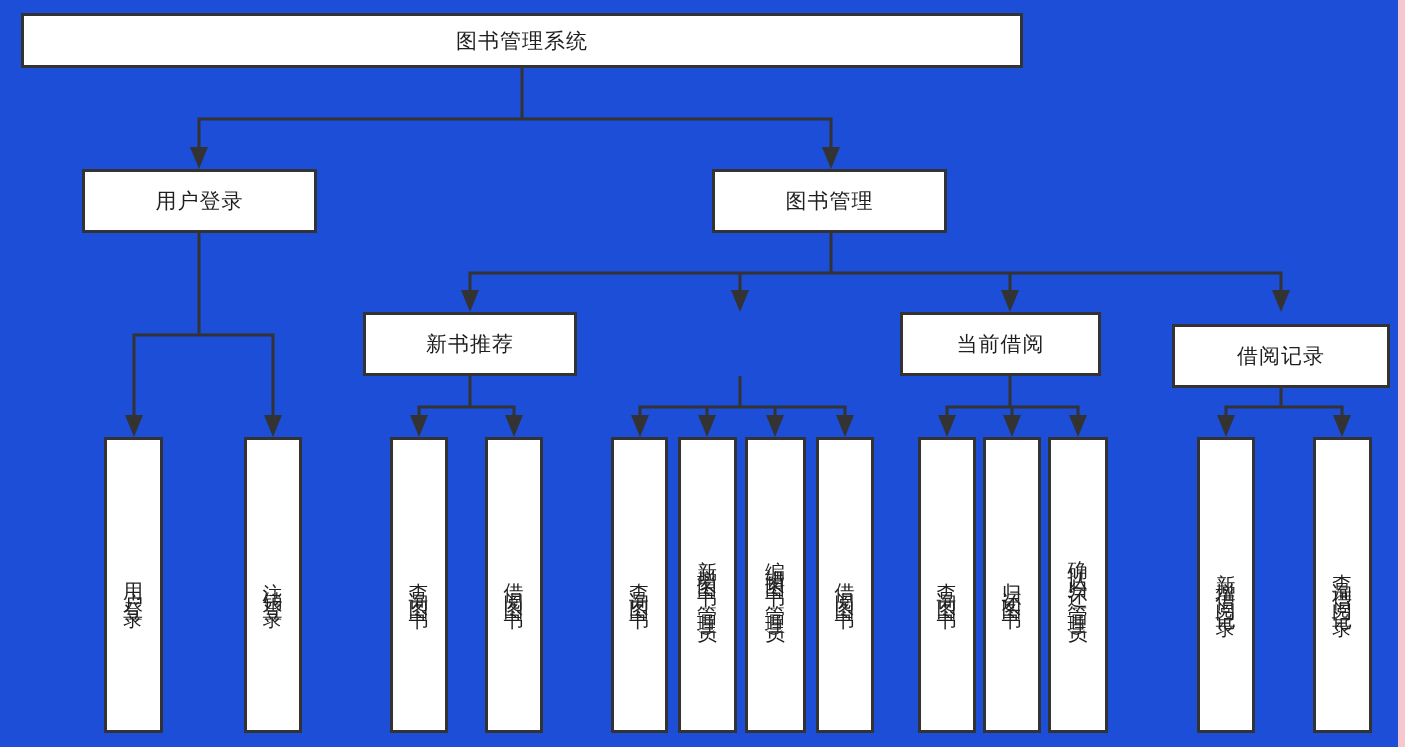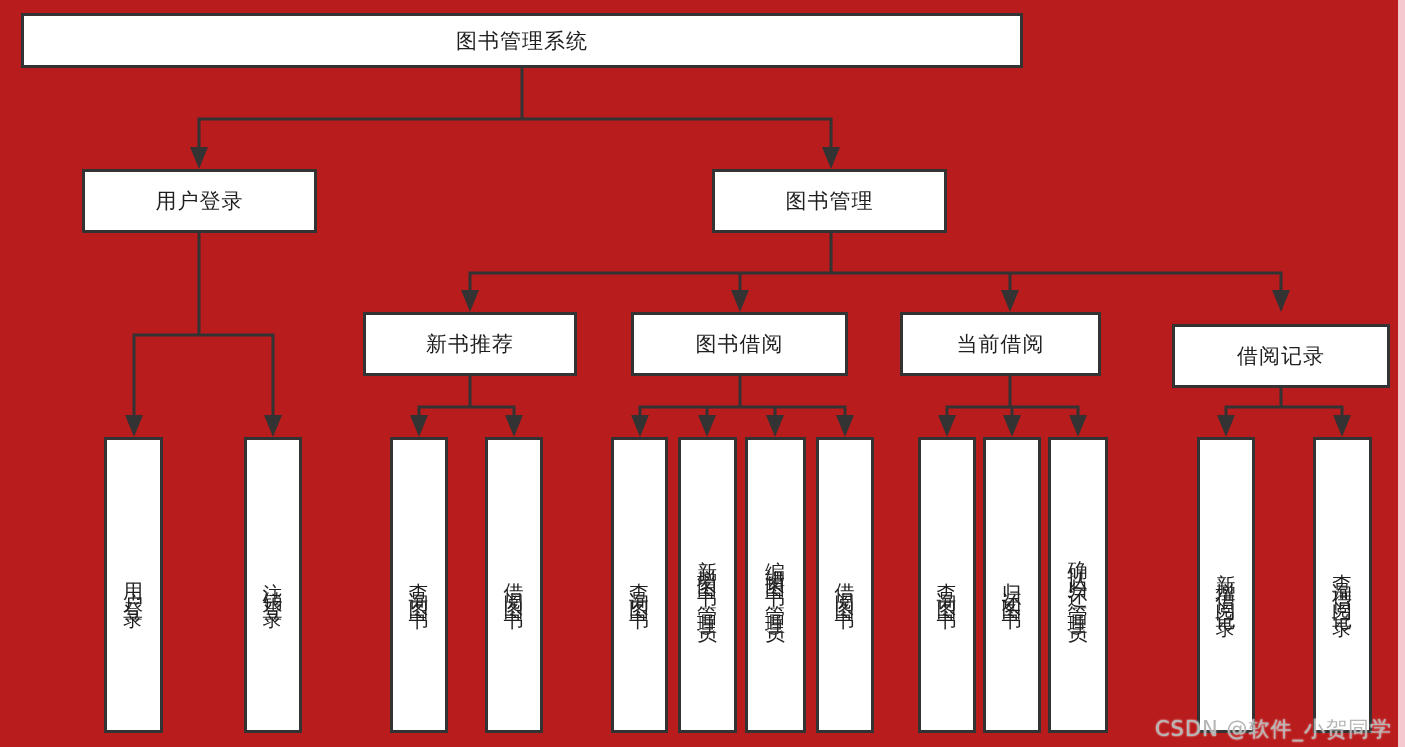--- a/index.html
+++ b/index.html
@@ -1,17 +1,17 @@
 <!DOCTYPE html>
 <html><head>
 <meta charset="utf-8">
 <style>
   html,body{margin:0;padding:0;background:#fff;}
   #canvas{
-    position:relative;width:1405px;height:747px;background:#b91c1c;
+    position:relative;width:1405px;height:747px;background:#1d4ed8;
     font-family:"DejaVu Sans","Liberation Sans",sans-serif;
     color:#1f1f1f;overflow:hidden;
   }
   .node{
     position:absolute;box-sizing:border-box;border:3px solid #333333;
     background:#ffffff;display:flex;align-items:center;justify-content:center;
     font-size:21px;letter-spacing:1px;white-space:nowrap;
   }
   .leaf{
     position:absolute;box-sizing:border-box;border:3px solid #333333;
@@ -64,23 +64,20 @@
   <div class="node" style="left:82px;top:169px;width:235px;height:64px;">
     <span>用户登录</span>
   </div>
   <div class="node" style="left:712px;top:169px;width:235px;height:64px;">
     <span>图书管理</span>
   </div>
 
   <div class="node" style="left:363px;top:312px;width:214px;height:64px;">
     <span>新书推荐</span>
   </div>
-  <div class="node" style="left:631px;top:312px;width:217px;height:64px;">
-    <span>图书借阅</span>
-  </div>
   <div class="node" style="left:900px;top:312px;width:201px;height:64px;">
     <span>当前借阅</span>
   </div>
   <div class="node" style="left:1172px;top:324px;width:218px;height:64px;">
     <span>借阅记录</span>
   </div>
 
   <div class="leaf" style="left:104px;width:59px;">
     <span>用户登录</span>
   </div>
@@ -118,16 +115,15 @@
     <span>确认归还（管理员）</span>
   </div>
 
   <div class="leaf" style="left:1197px;width:58px;">
     <span>新增借阅记录</span>
   </div>
   <div class="leaf" style="left:1313px;width:59px;">
     <span>查询借阅记录</span>
   </div>
 
-  <div id="watermark">CSDN @软件_小贺同学</div>
   <div id="edge-strip"></div>
 
 </div>
 
 </body></html>

